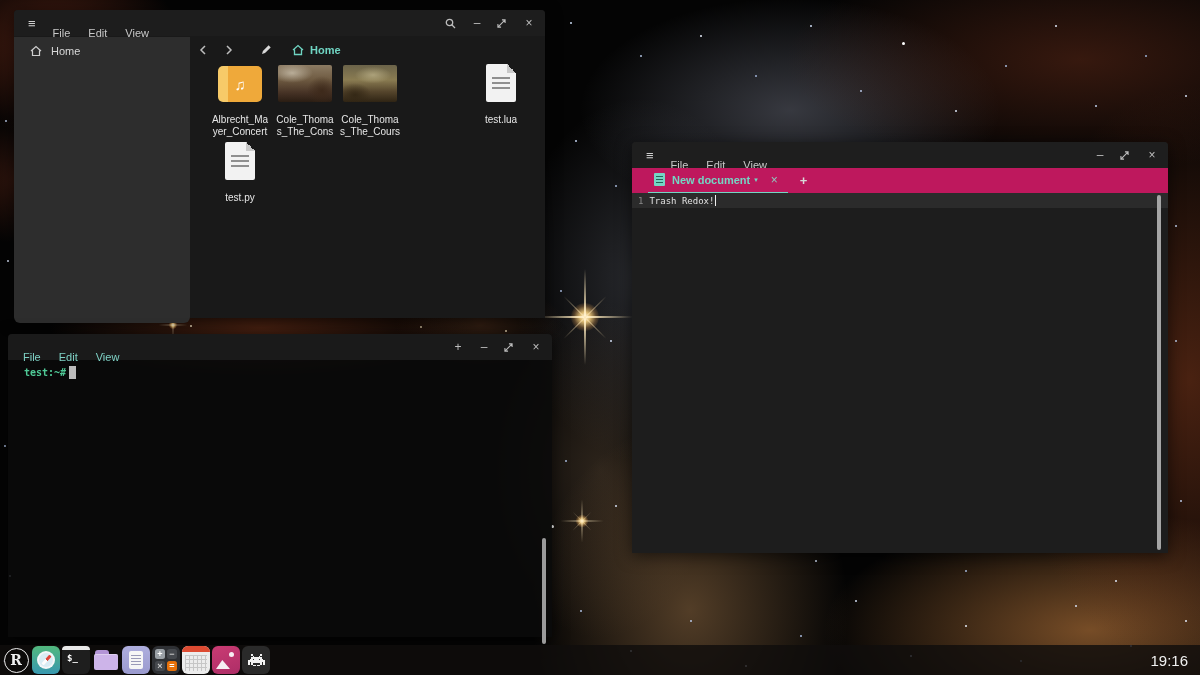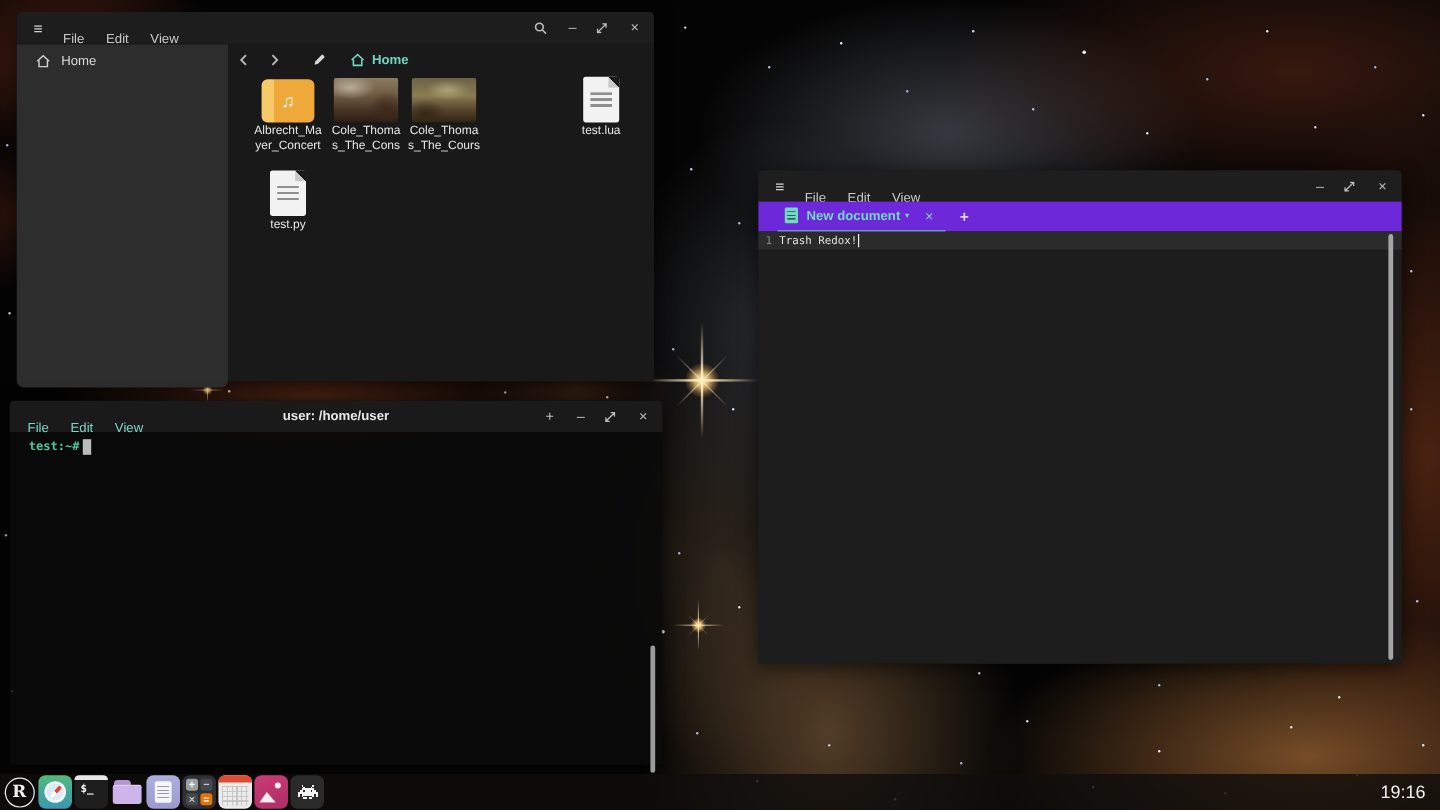--- a/index.html
+++ b/index.html
@@ -69,21 +69,21 @@
   
   .fm { left:14px; top:10px; width:531px; height:308px; background:#191919; }
   .fm-sidebar { position:absolute; left:0; top:27px; width:176px; height:286px; background:#2d2d2d; border-radius:0 0 6px 6px; }
   .side-item { display:flex; align-items:center; gap:9px; padding:8px 0 8px 16px; color:#d8d8d8; font-size:11px; }
   .side-item svg { flex:0 0 auto; }
   .fm-toolbar { position:absolute; left:176px; top:30px; right:0; height:20px; display:flex; align-items:center; }
   .nav-btn { padding:0 8px; display:flex; align-items:center; }
   .crumb { display:flex; align-items:center; gap:6px; color:#6fd4c2; font-weight:bold; font-size:11px; margin-left:12px; }
   .file { position:absolute; width:68px; text-align:center; }
   .ficon-wrap { height:40px; display:flex; align-items:flex-end; justify-content:center; }
-  .flabel { margin-top:2px; font-size:10px; line-height:11.5px; color:#e6e6e6; }
+  .flabel { margin-top:12px; font-size:10px; line-height:11.5px; color:#e6e6e6; }
   .flabel span { display:block; }
   .icon-audio { width:44px; height:36px; border-radius:5px; background:linear-gradient(90deg,#f7ca68 0 10px,#efa93a 10px);
     display:flex; align-items:center; justify-content:center; color:#fff; font-size:15px; }
   .thumb { width:54px; height:37px; border-radius:2px; }
   .thumb-cons { background:
       radial-gradient(ellipse 30px 14px at 14px 8px, rgba(200,190,170,.8), transparent 70%),
       radial-gradient(ellipse 20px 20px at 44px 26px, rgba(60,40,25,.9), transparent 75%),
       linear-gradient(180deg,#8c7b63 0%, #6e5a41 40%, #463225 75%, #2a1d13 100%); }
   .thumb-cours { background:
       radial-gradient(ellipse 26px 12px at 30px 10px, rgba(190,180,140,.7), transparent 70%),
@@ -102,21 +102,21 @@
   .term .menu { color:#7fd2c6; }
   .term-body { position:absolute; left:0; top:26px; right:0; bottom:0; font-family:"DejaVu Sans Mono", monospace; }
   .prompt-line { position:absolute; left:16px; top:6px; display:flex; align-items:center; }
   .prompt { color:#4fc996; font-size:10px; font-weight:bold; letter-spacing:0; }
   .term-cursor { display:inline-block; width:7px; height:13px; background:#bcbcbc; margin-left:3px; }
   .term-scrollthumb { position:absolute; right:6px; top:178px; width:4px; height:106px; background:#9b9b9b; border-radius:2px; }
 
   
   .editor { left:632px; top:142px; width:536px; height:411px; background:#1d1d1d; }
   .editor .titlebar { background:#1e1e1e; }
-  .tabbar { position:absolute; left:0; top:26px; right:0; height:25px; background:#6d28d9; display:flex; align-items:center; }
+  .tabbar { position:absolute; left:0; top:26px; right:0; height:25px; background:#be185d; display:flex; align-items:center; }
   .tab { position:relative; margin-left:16px; height:25px; display:flex; align-items:center; gap:7px; padding:0 10px 0 6px;
     border-bottom:2px solid #74d6c4; }
   .tab-doc { position:relative; width:11px; height:13px; background:#74d6c4; border-radius:1px; }
   .tab-doc i { position:absolute; left:2px; right:2px; top:3px; height:7px; display:block;
     background:repeating-linear-gradient(to bottom, rgba(10,60,52,.75) 0 1px, transparent 1px 3px); }
   .tab-label { color:#74d6c4; font-size:11px; font-weight:bold; }
   .tab-caret { color:#74d6c4; font-size:7px; margin-left:-3px; }
   .tab-close { color:#8fc9bf; font-size:12px; margin-left:6px; }
   .newtab-btn { color:#d8d8d8; font-size:13px; margin-left:12px; font-weight:bold; }
   .edit-area { position:absolute; left:0; top:51px; right:0; bottom:0; background:#1d1d1d;
@@ -310,21 +310,20 @@
     </div>
   </div>
 
   <div class="window term">
     <div class="titlebar">
       <span class="menus" style="padding-left:6px;">
         <span class="menu">File</span>
         <span class="menu">Edit</span>
         <span class="menu">View</span>
       </span>
-      <span class="tb-title">user: /home/user</span>
       <span class="tb-right">
         <span class="tb-btn">+</span>
         <span class="tb-btn">–</span>
         <span class="tb-btn">
           <svg width="9" height="9" viewBox="0 0 10 10">
               <path d="M1 9 L9 1 M5.5 1 H9 V4.5 M1 5.5 V9 H4.5" stroke="#bdbdbd" stroke-width="1.2" fill="none"></path>
             </svg>
         </span>
         <span class="tb-btn">×</span>
       </span>

